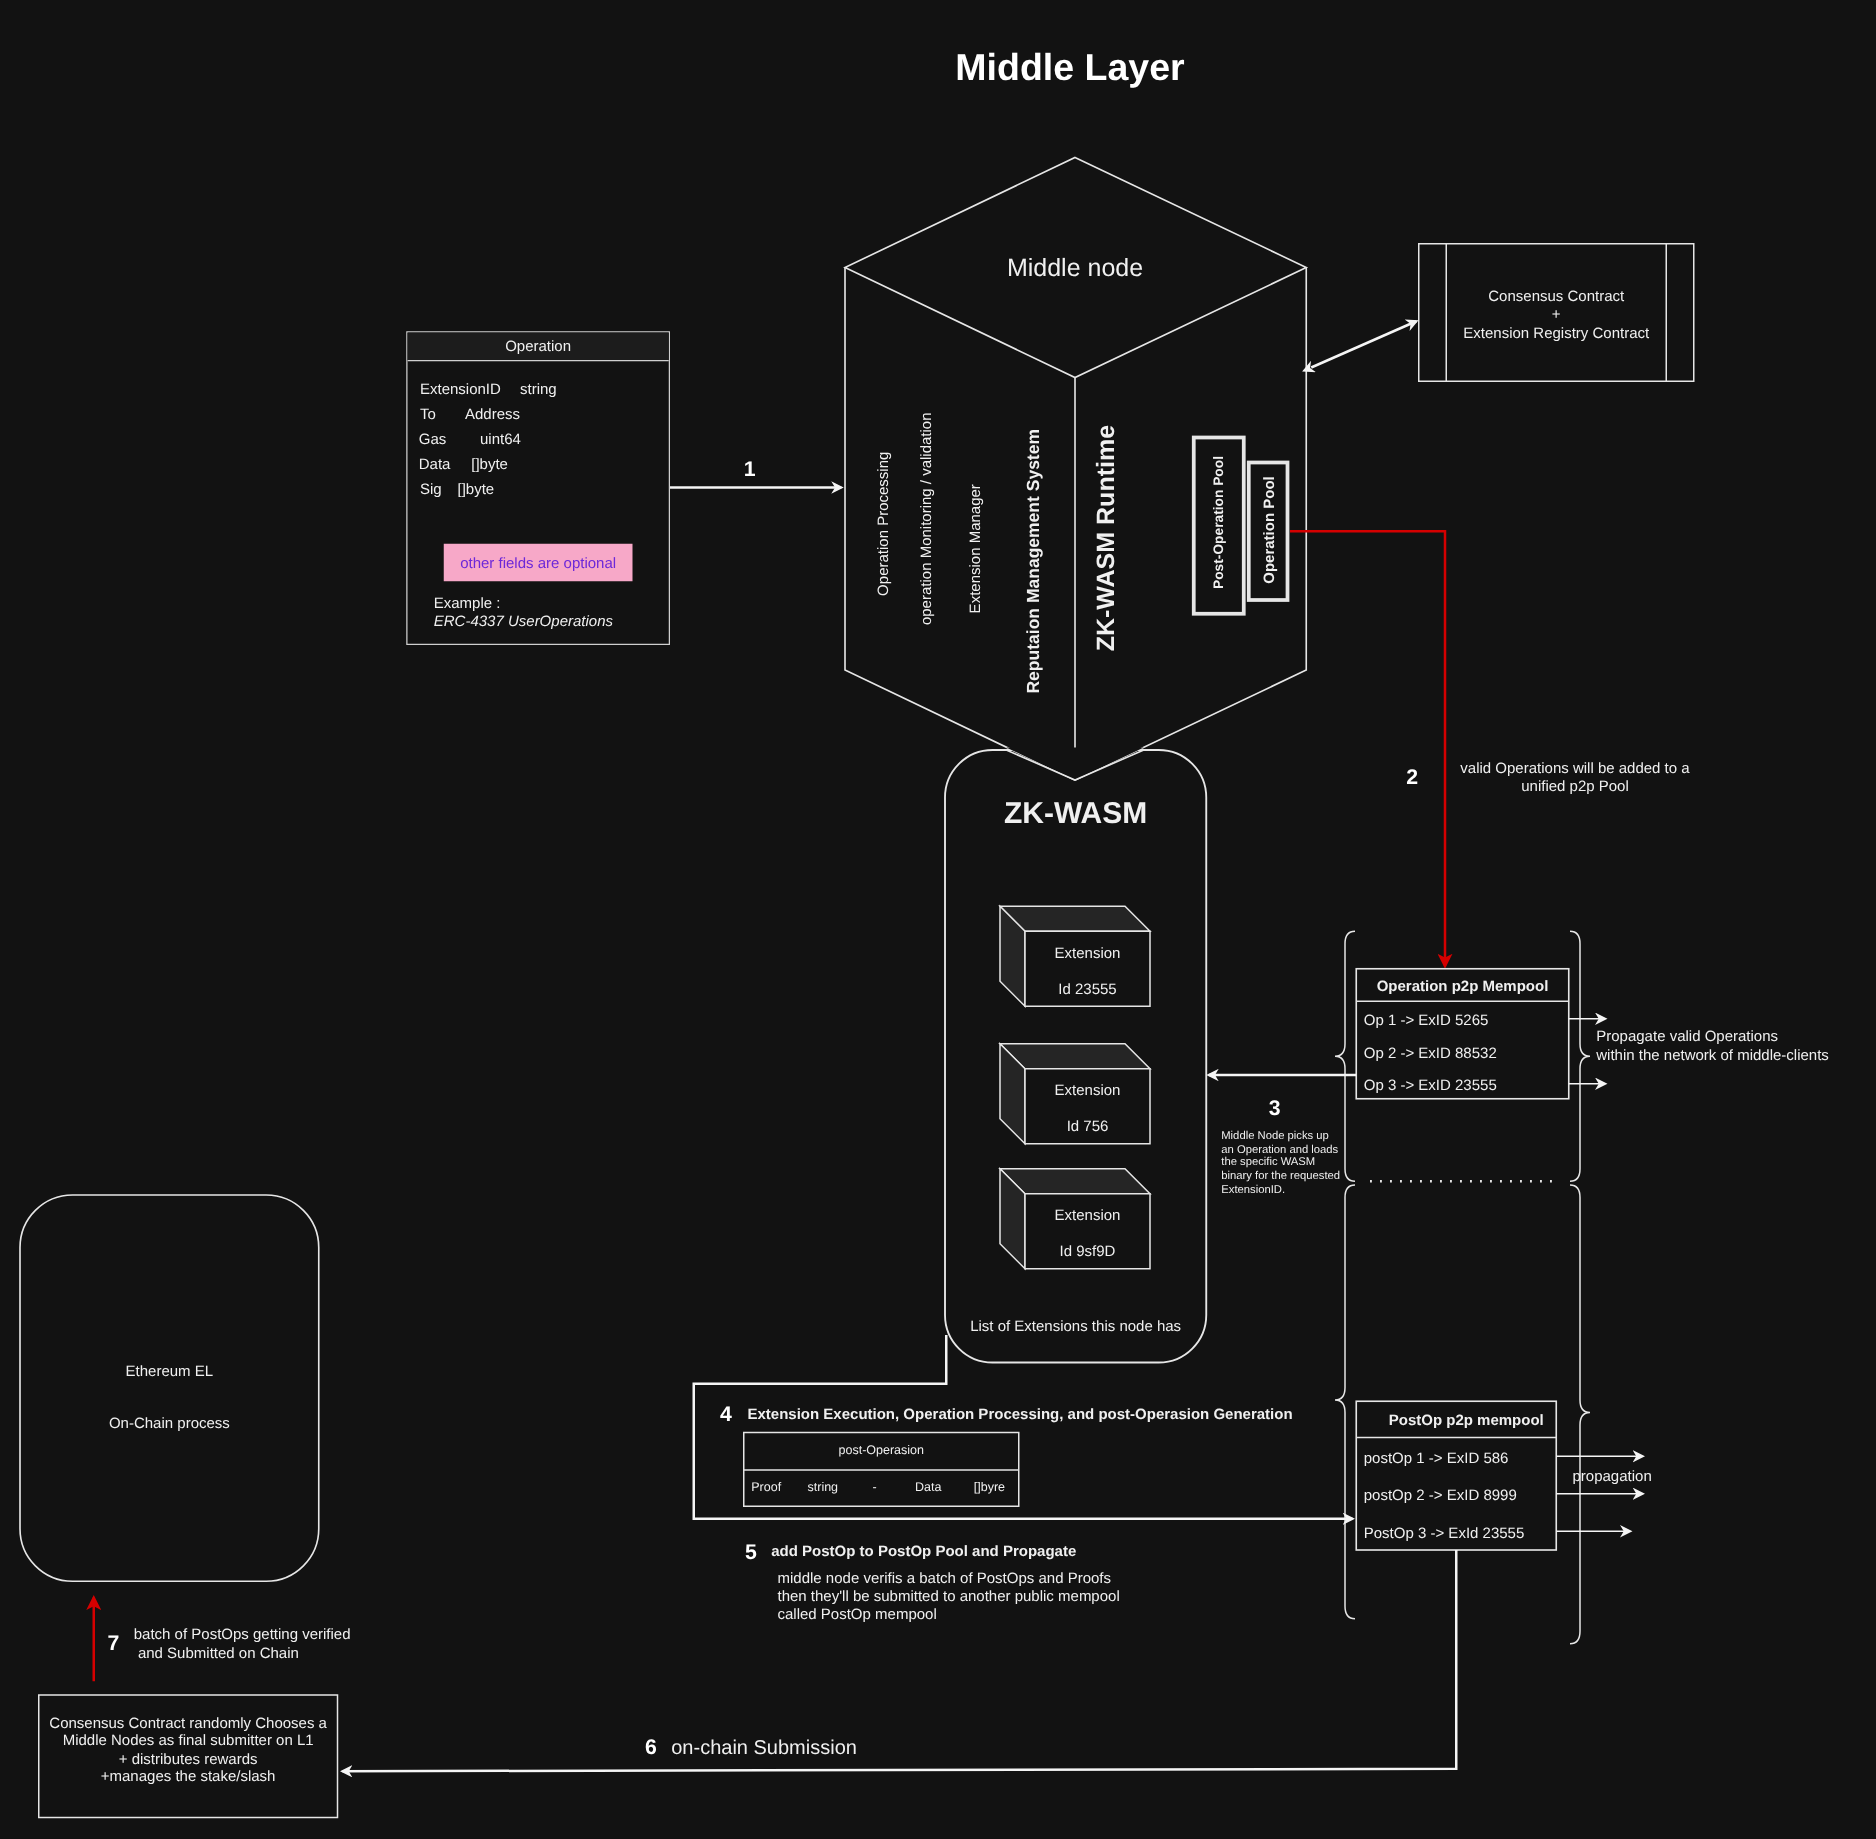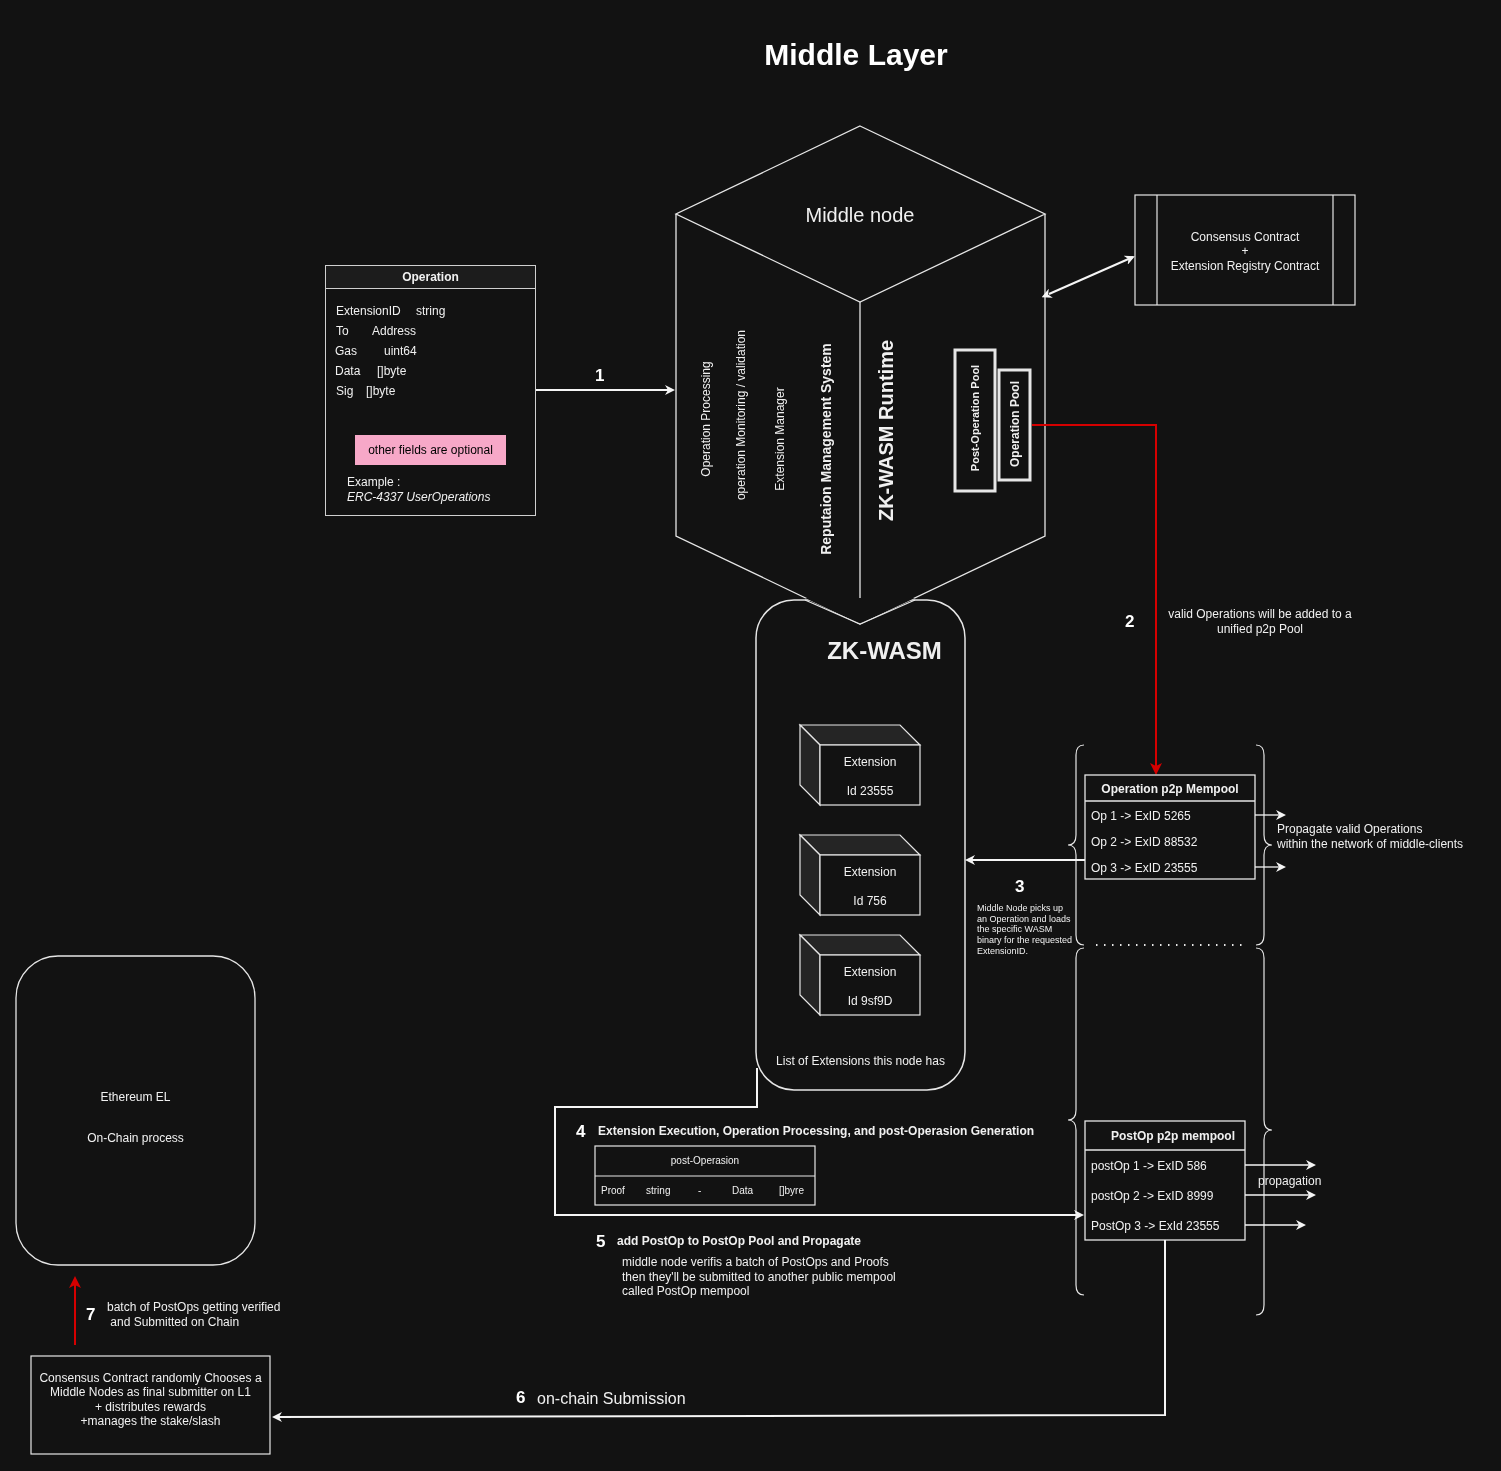--- a/index.html
+++ b/index.html
@@ -5,23 +5,23 @@
   html, body { margin:0; padding:0; background:#121212; }
   body { width:1501px; height:1471px; position:relative; overflow:hidden;
          font-family:"Liberation Sans", sans-serif; color:#f0f0f0; }
   .abs { position:absolute; }
   svg.canvas { position:absolute; left:0; top:0; }
   .t { position:absolute; white-space:nowrap; }
   .c { text-align:center; }
   .title { left:0; width:1712px; top:38px; font-size:30px; font-weight:bold; color:#fff; text-align:center; }
   
   .op-card { left:325px; top:265px; width:209px; height:249px; border:1px solid #cfcfcf; background:#121212; }
-  .op-head { height:22px; border-bottom:1px solid #cfcfcf; background:#1c1c1c; font-size:12px; font-weight:bold; text-align:center; line-height:22px; }
+  .op-head { height:22px; border-bottom:1px solid #cfcfcf; background:#1c1c1c; font-size:12px; font-weight:normal; text-align:center; line-height:22px; }
   .op-field { position:absolute; font-size:12px; }
-  .pink { position:absolute; left:29px; top:169px; width:151px; height:30px; background:#f7a8c8; color:#000000; font-size:12px; text-align:center; line-height:30px; }
+  .pink { position:absolute; left:29px; top:169px; width:151px; height:30px; background:#f7a8c8; color:#6d28d9; font-size:12px; text-align:center; line-height:30px; }
   .vert { position:absolute; transform-origin:center center; transform:rotate(-90deg); white-space:nowrap; text-align:center; }
   .small { font-size:12px; }
   .bold { font-weight:bold; }
   .num { font-size:17px; font-weight:bold; color:#fff; }
 </style>
 </head>
 <body>
 
 <svg class="canvas" width="1501" height="1471">
   <defs>
@@ -146,21 +146,21 @@
 <div class="vert" style="left:965px;top:417px;width:100px;font-size:12px;font-weight:bold;">Operation Pool</div>
 
 <div class="t c small" style="left:1157px;width:176px;top:230px;">Consensus Contract</div>
 <div class="t c small" style="left:1157px;width:176px;top:244px;">+</div>
 <div class="t c small" style="left:1157px;width:176px;top:259px;">Extension Registry Contract</div>
 
 <div class="t num" style="left:1125px;top:612px;">2</div>
 <div class="t c small" style="left:1160px;width:200px;top:607px;">valid Operations will be added to a</div>
 <div class="t c small" style="left:1160px;width:200px;top:622px;">unified p2p Pool</div>
 
-<div class="t c" style="left:756px;width:209px;top:637px;font-size:24px;font-weight:bold;padding-left:24px;">ZK-WASM</div>
+<div class="t c" style="left:756px;width:209px;top:637px;font-size:24px;font-weight:bold;">ZK-WASM</div>
 <div class="t c small" style="left:820px;width:100px;top:755px;">Extension</div>
 <div class="t c small" style="left:820px;width:100px;top:784px;">Id 23555</div>
 <div class="t c small" style="left:820px;width:100px;top:865px;">Extension</div>
 <div class="t c small" style="left:820px;width:100px;top:894px;">Id 756</div>
 <div class="t c small" style="left:820px;width:100px;top:965px;">Extension</div>
 <div class="t c small" style="left:820px;width:100px;top:994px;">Id 9sf9D</div>
 <div class="t c small" style="left:756px;width:209px;top:1054px;">List of Extensions this node has</div>
 
 <div class="t num" style="left:1015px;top:877px;">3</div>
 <div class="t" style="left:977px;top:903px;font-size:9px;line-height:10.7px;">

